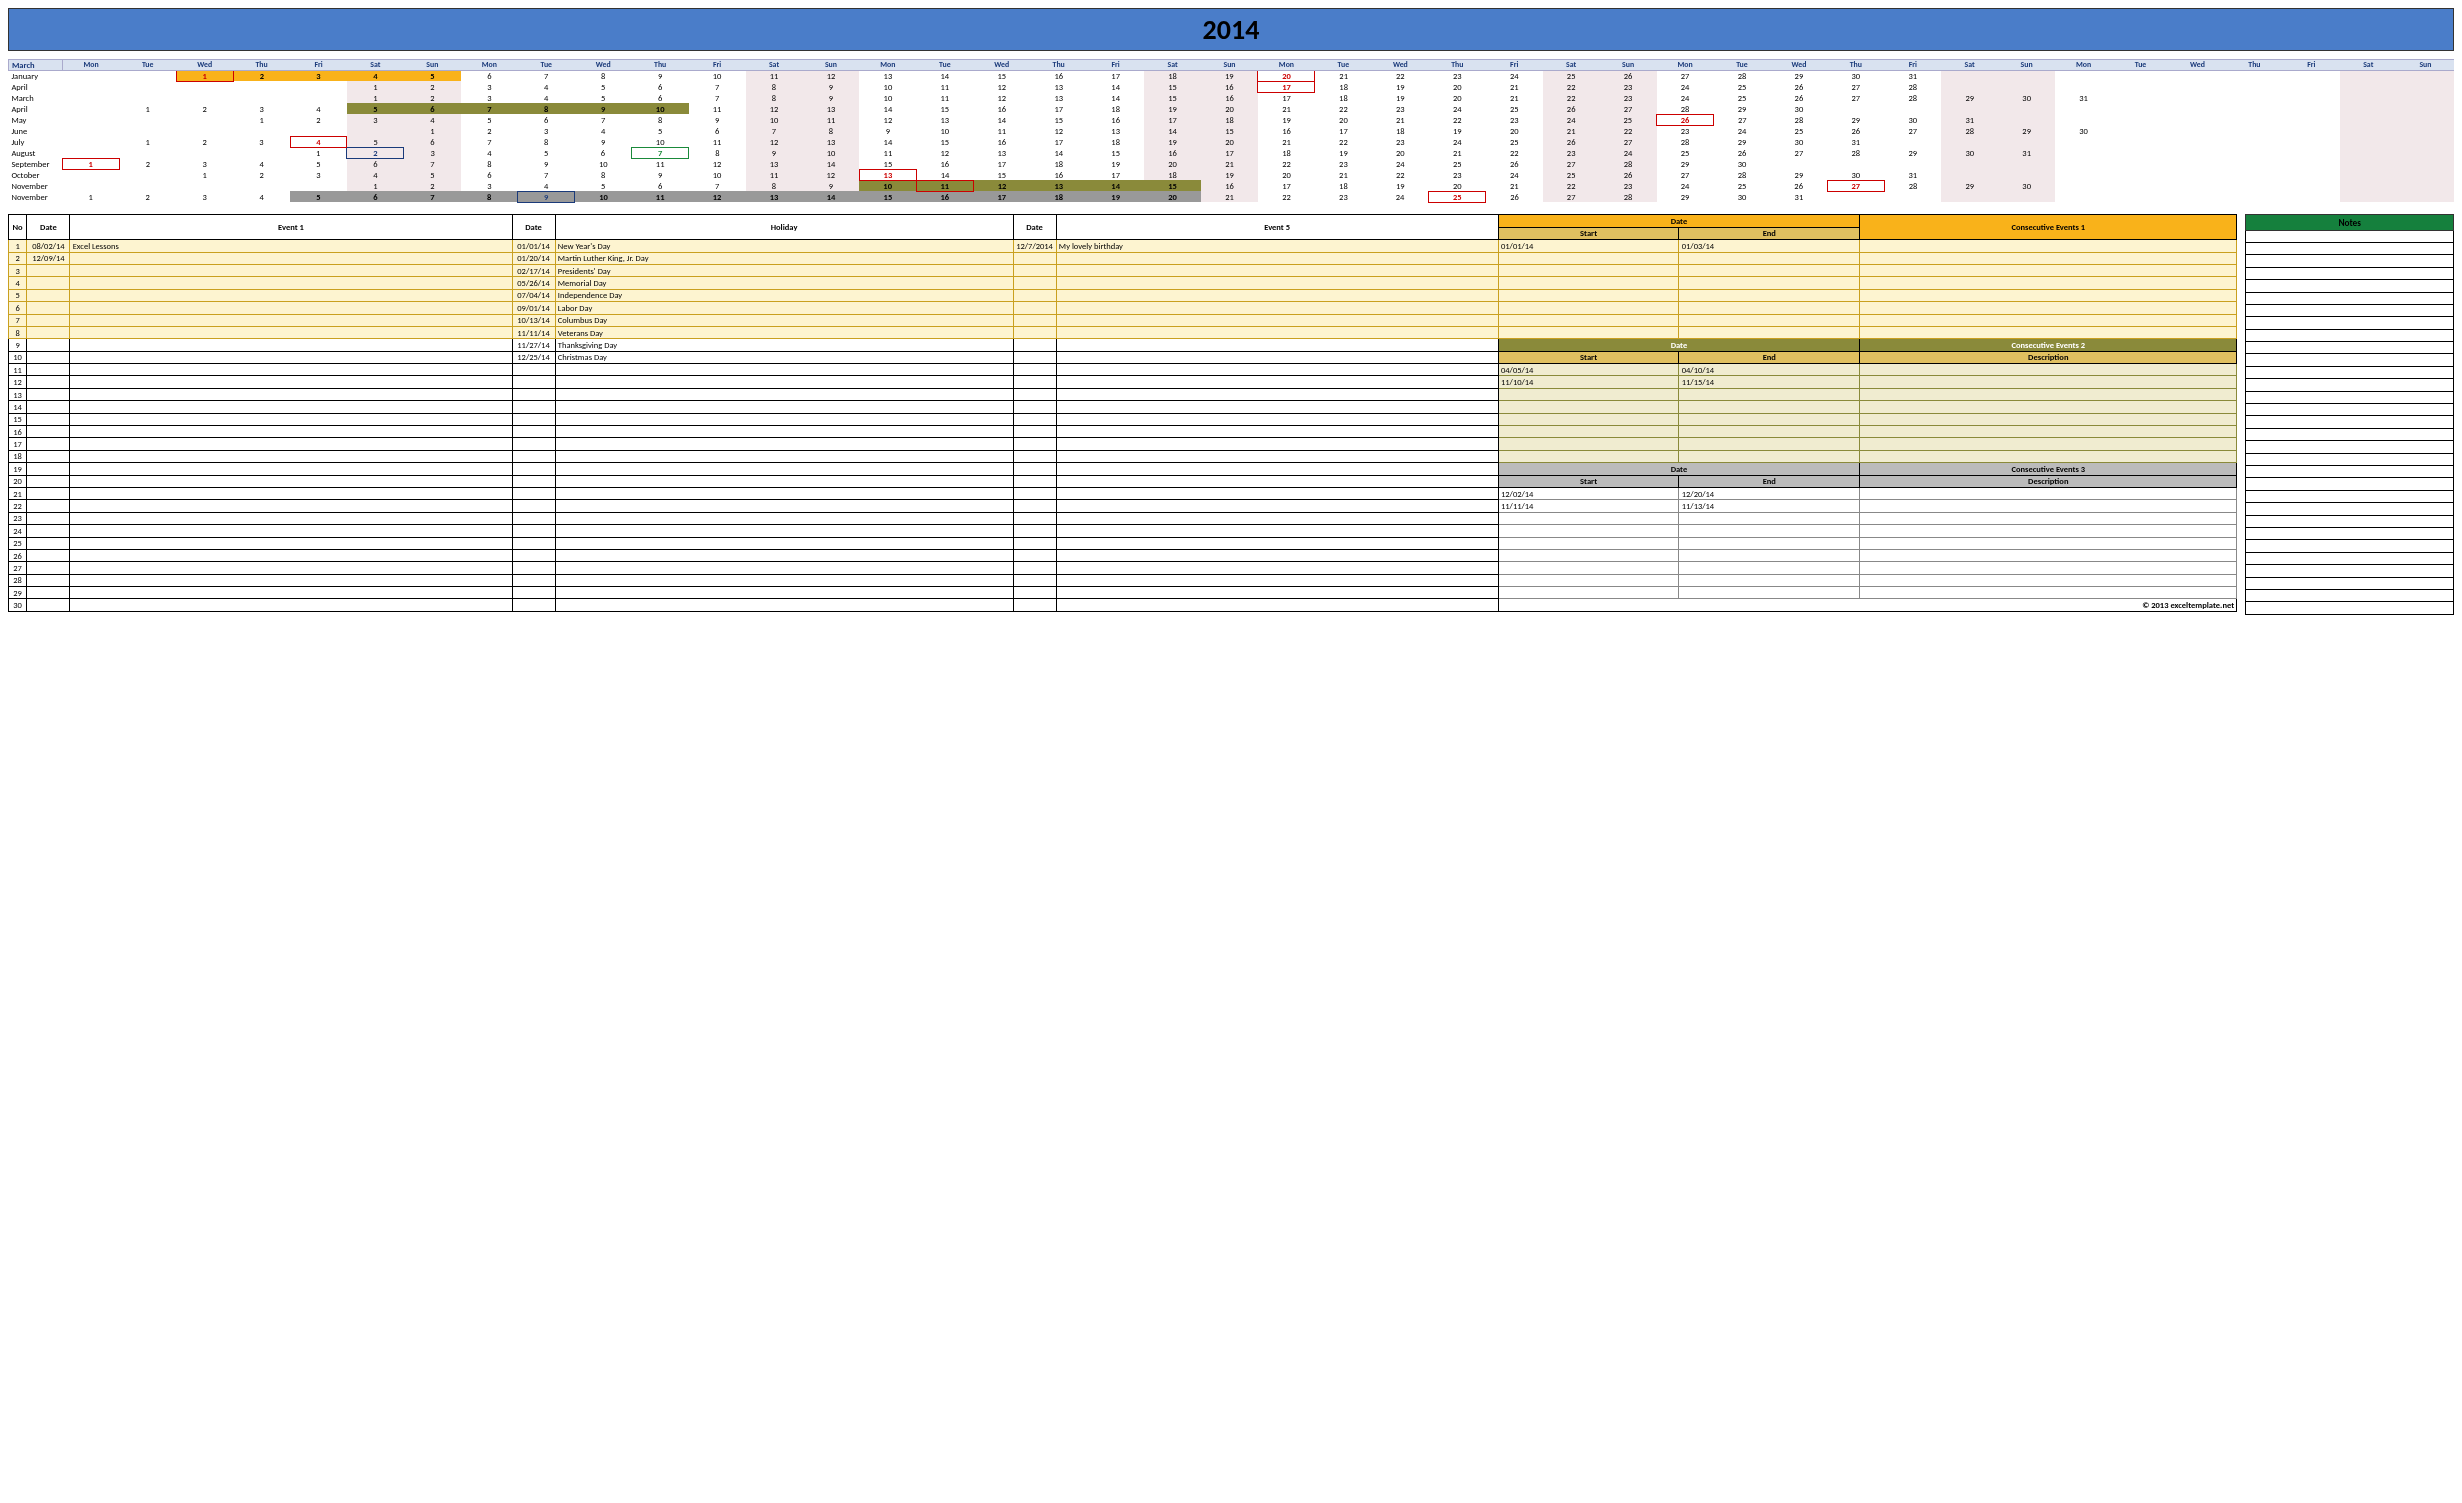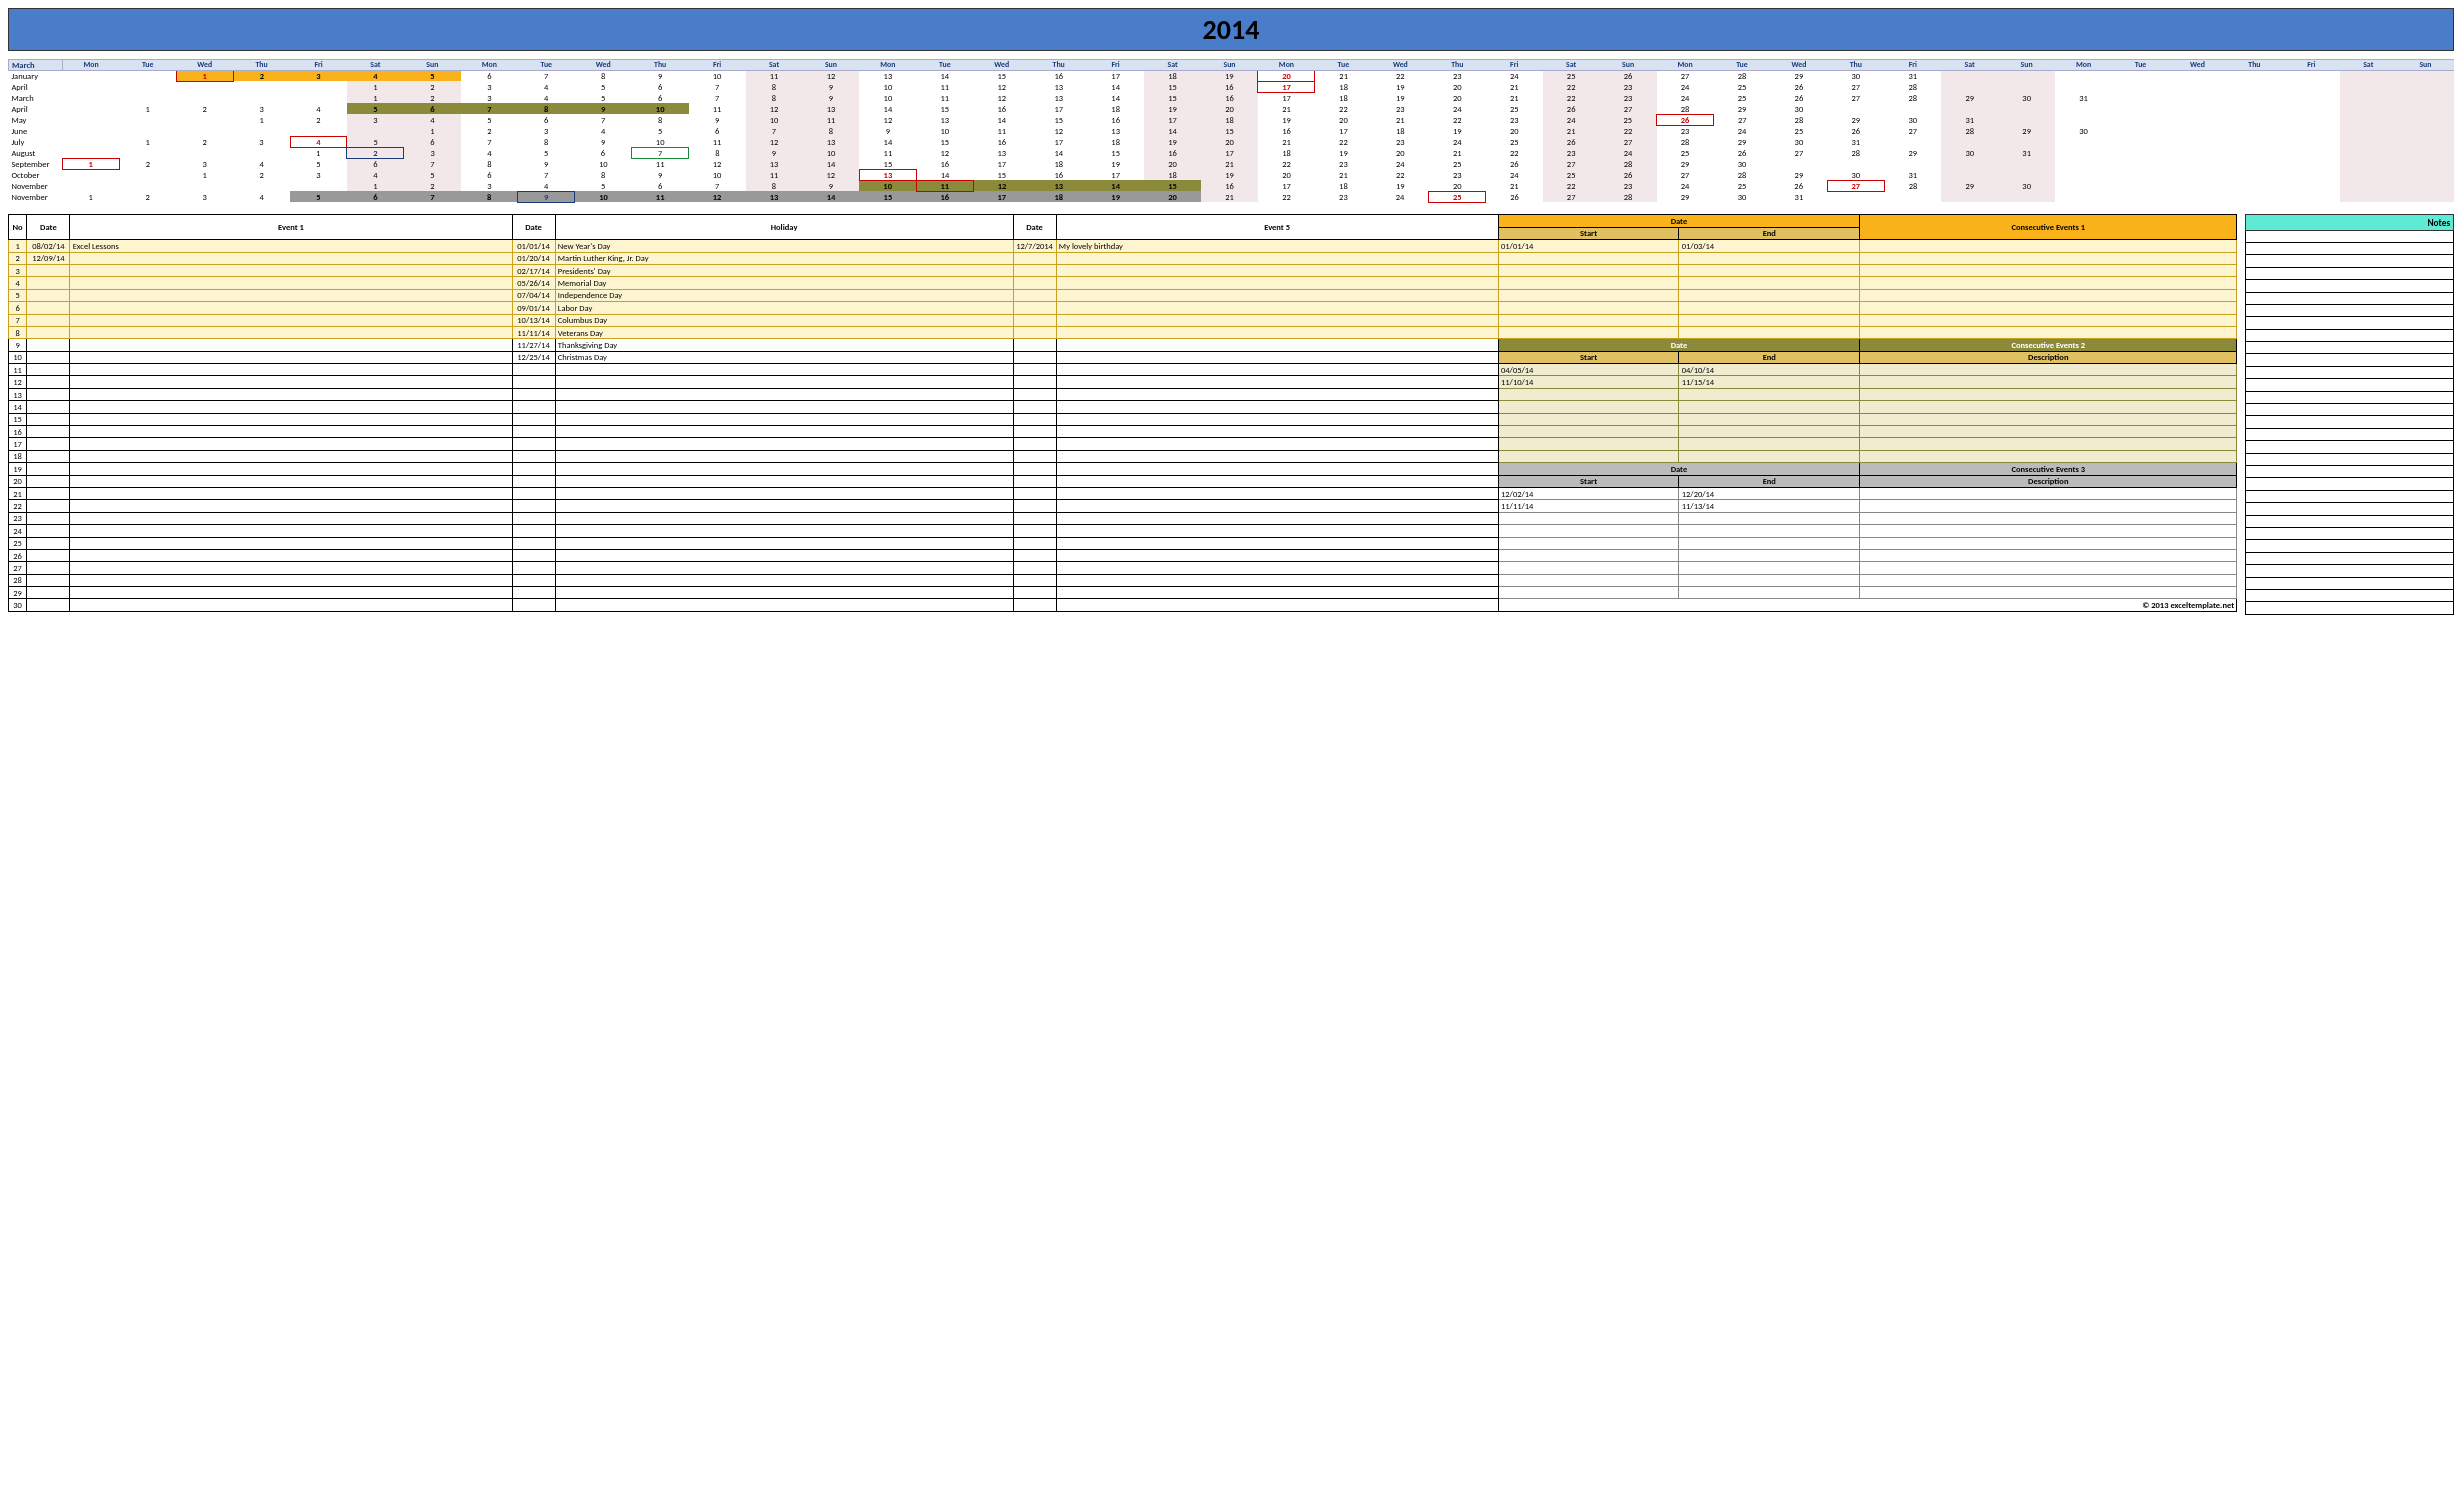--- a/index.html
+++ b/index.html
@@ -28,21 +28,21 @@
 .events-tbl .num { width:18.6px; text-align:center; }
 .events-tbl .dt { width:43px; text-align:center; }
 .ce-h1 { background:#f9b21a; font-weight:bold; }
 .ce-h2 { background:#e0c060; font-weight:bold; }
 .ce-h2b { background:#8a8a3a; color:#fff; font-weight:bold;}
 .ce-h3 { background:#bbb; font-weight:bold; }
 .ce-body1 td { border-color:#c9a020; background:#fdf4d0; }
 
 .notes-wrap { width:209px; }
 .notes-tbl { border-collapse:collapse; width:100%; }
-.notes-tbl th { background:#5eead4; color:#000; text-align:right; padding:1.6px 3.1px; border:0.8px solid #333; font-weight:bold;}
+.notes-tbl th { background:#15803d; color:#000; text-align:center; padding:1.6px 3.1px; border:0.8px solid #333; font-weight:bold;}
 .notes-tbl td { border:0.8px solid #000; height:12.4px; }
 
 .footer-cell { text-align:right !important; font-weight:bold; font-size:8.5px; }
 </style>
 </head>
 <body>
 
 <div class="year-banner">2014</div>
 
 <table class="cal-grid">

